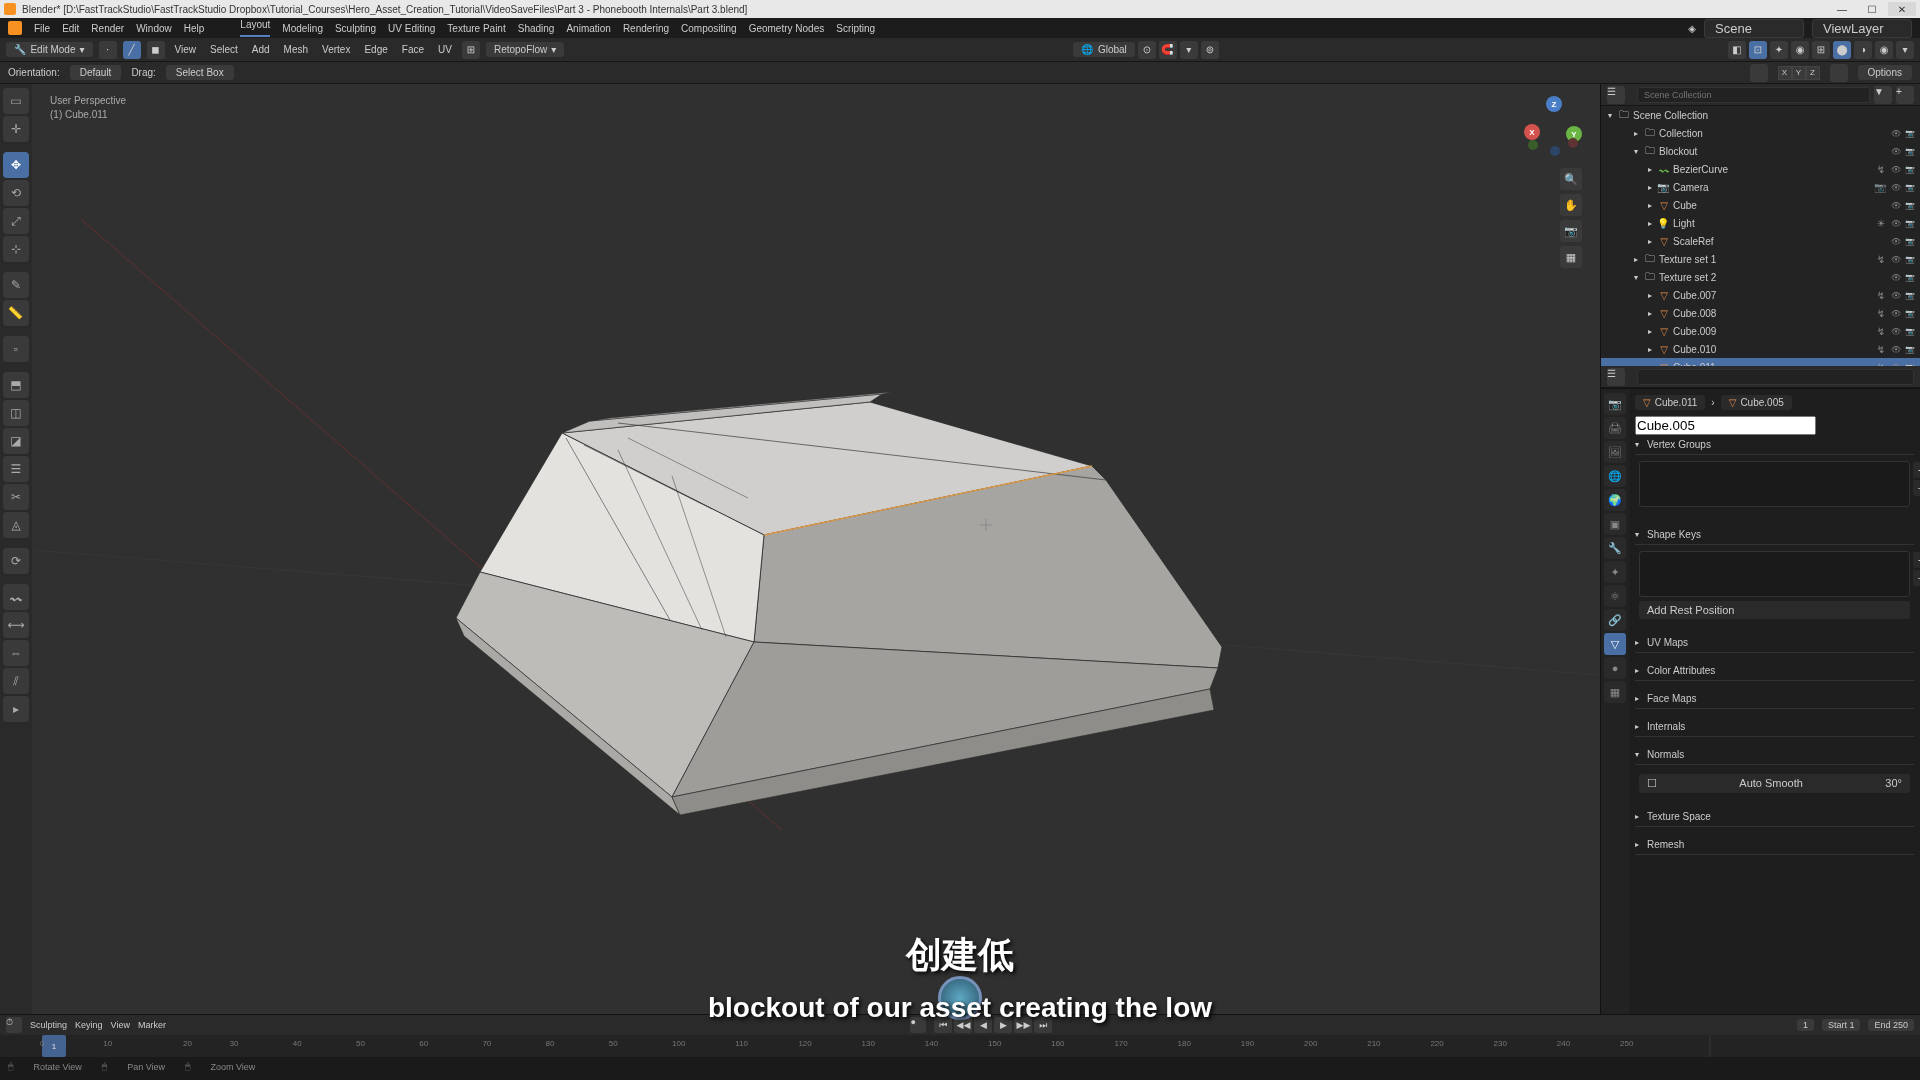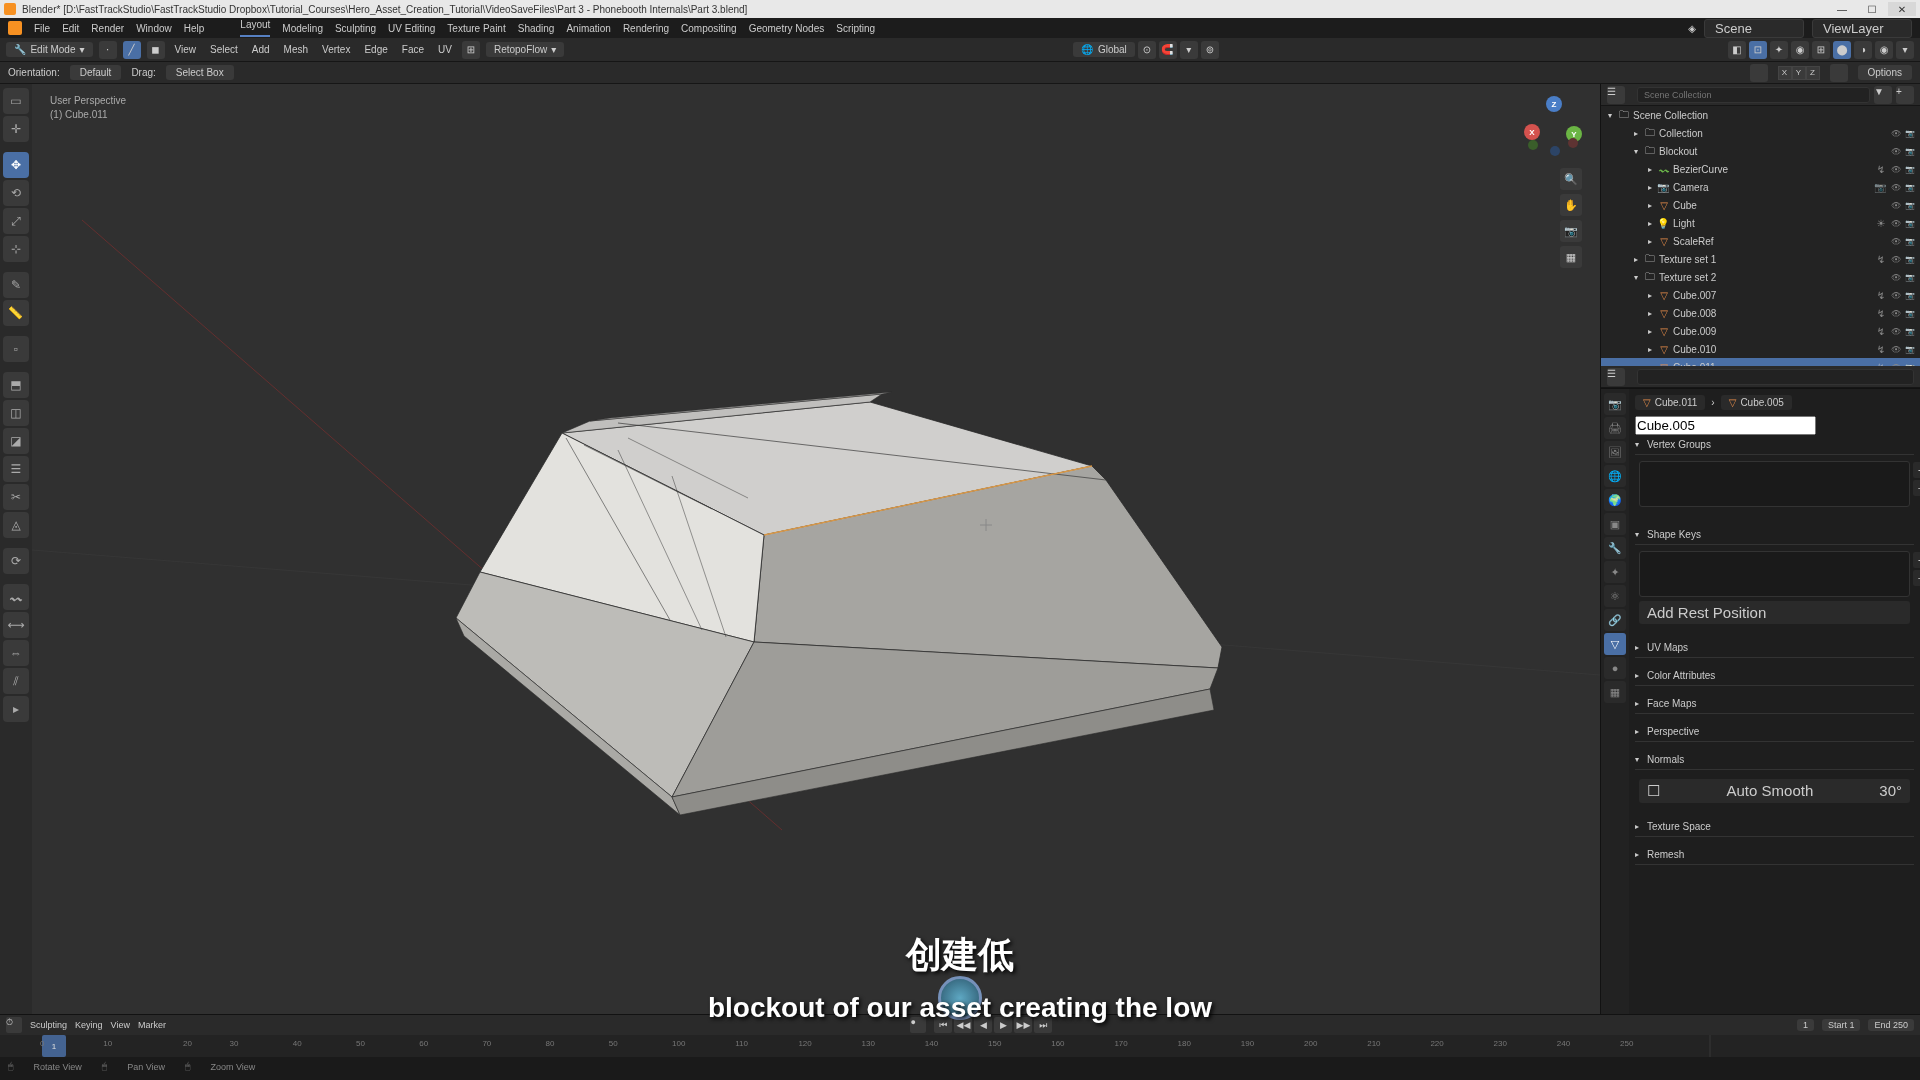--- a/index.html
+++ b/index.html
@@ -91,21 +91,21 @@
 .prop-content { flex: 1; padding: 6px; overflow-y: auto; }
 .breadcrumb { display: flex; align-items: center; gap: 6px; font-size: 10px; margin-bottom: 6px; }
 .breadcrumb .chip { background: #2a2a2a; padding: 2px 8px; border-radius: 3px; display: flex; align-items: center; gap: 4px; }
 .panel-section { margin-bottom: 8px; }
 .panel-section .section-header { display: flex; align-items: center; font-size: 10px; padding: 4px 0; border-bottom: 1px solid #333; }
 .panel-section .section-header .tri { width: 12px; font-size: 8px; }
 .panel-section .body { padding: 6px 4px; }
 .panel-section .list-box { background: #1a1a1a; border: 1px solid #333; border-radius: 3px; height: 46px; margin-bottom: 4px; position: relative; }
 .panel-section .list-controls { position: absolute; right: -20px; top: 0; display: flex; flex-direction: column; gap: 2px; }
 .panel-section .list-controls span { width: 16px; height: 16px; background: #2a2a2a; border-radius: 2px; display: flex; align-items: center; justify-content: center; font-size: 10px; }
-.panel-section .stretch-field { width: 100%; background: #2a2a2a; border-radius: 3px; padding: 3px 8px; font-size: 15px; display: flex; justify-content: space-between; margin-top: 3px; }
+.panel-section .stretch-field { width: 100%; background: #2a2a2a; border-radius: 3px; padding: 3px 8px; font-size: 11px; display: flex; justify-content: space-between; margin-top: 3px; }
 
 
 .timeline { height: 42px; background: #1e1e1e; border-top: 1px solid #121212; }
 .timeline .tl-header { height: 20px; background: #2a2a2a; display: flex; align-items: center; padding: 0 6px; gap: 8px; font-size: 9px; }
 .timeline .tl-header .spacer { flex: 1; }
 .timeline .tl-header .playback-btns { display: flex; gap: 2px; }
 .timeline .tl-header .playback-btns span { width: 18px; height: 16px; background: #3a3a3a; border-radius: 2px; display: flex; align-items: center; justify-content: center; font-size: 9px; }
 .timeline .tl-header .field { background: #3a3a3a; border-radius: 3px; padding: 1px 6px; font-size: 9px; }
 .timeline .tl-ruler { height: 22px; background: #232323; position: relative; display: flex; align-items: center; }
 .timeline .tl-ruler .tick { position: absolute; font-size: 8px; color: #777; top: 4px; }
@@ -573,21 +573,21 @@
           </div>
         <div class="panel-section">
             <div class="section-header">
               <span class="tri">▸</span>
               <span>Face Maps</span>
             </div>
           </div>
         <div class="panel-section">
             <div class="section-header">
               <span class="tri">▸</span>
-              <span>Perspective</span>
+              <span>Internals</span>
             </div>
           </div>
         <div class="panel-section">
           <div class="section-header">
               <span class="tri">▾</span>
               <span>Normals</span>
             </div>
           <div class="body">
               <div class="stretch-field">
                 <span>☐</span>

